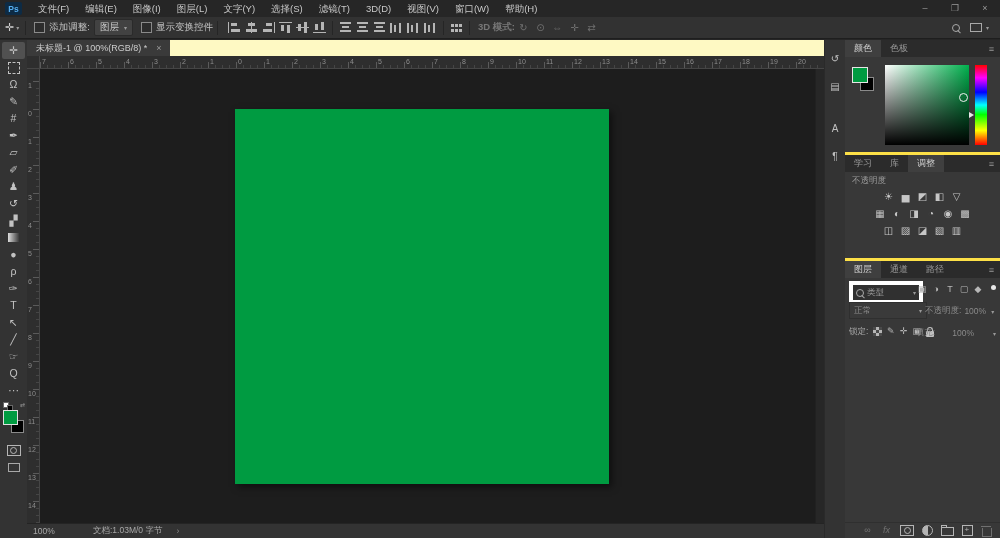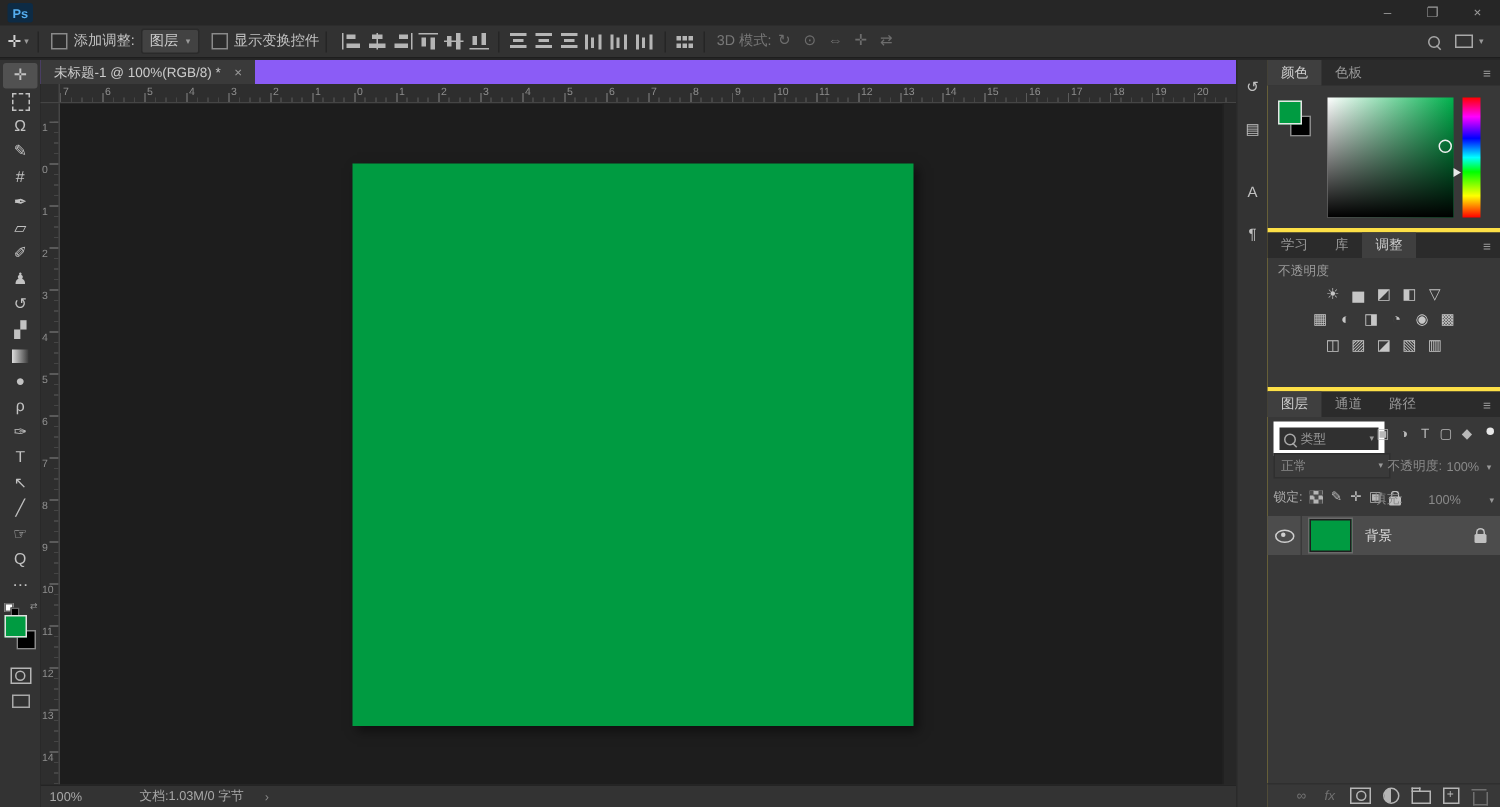--- a/index.html
+++ b/index.html
@@ -76,21 +76,21 @@
   .tglyph{font-size:10.5px;color:#c2c2c2;line-height:1;}
   #swatches{position:relative;width:27px;height:40px;flex:none;margin-top:2px;}
   #mini-fg{position:absolute;left:3px;top:1px;width:4px;height:4px;background:#fff;border:1px solid #666;}
   #mini-bg{position:absolute;left:7px;top:4px;width:4px;height:4px;background:#000;border:1px solid #666;}
   #tool-swap{position:absolute;right:2px;top:0;font-size:6px;color:#999;}
   #tool-fg{position:absolute;left:3px;top:9px;width:13px;height:13px;border:1px solid #e0e0e0;z-index:2;}
   #tool-bg{position:absolute;left:11px;top:19px;width:11px;height:11px;border:1px solid #8a8a8a;}
   .toolbtn{width:23px;height:15px;display:flex;align-items:center;justify-content:center;flex:none;margin-top:2px;}
   
   .editor{position:absolute;top:40px;left:27px;width:797px;bottom:0;background:#1d1d1d;}
-  .tabbar{position:absolute;top:0;left:0;right:0;height:16px;background:#8b5cf6;display:flex;}
+  .tabbar{position:absolute;top:0;left:0;right:0;height:16px;background:#fef9c3;display:flex;}
   .doctab{background:#3a3a3a;display:flex;align-items:center;padding:0 9px;font-size:9px;color:#ccc;}
   .tab-close{margin-left:9px;color:#999;font-size:9px;}
   .ruler-corner{position:absolute;top:16px;left:0;width:13px;height:13px;background:#2e2e2e;border-right:1px solid #454545;border-bottom:1px solid #454545;box-sizing:border-box;}
   #hruler{position:absolute;top:16px;left:13px;right:0;height:13px;background:#2e2e2e;border-bottom:1px solid #454545;overflow:hidden;box-sizing:border-box;
     background-image:repeating-linear-gradient(to right,#5a5a5a 0 1px,transparent 1px 28px),repeating-linear-gradient(to right,#454545 0 1px,transparent 1px 7px);
     background-size:100% 6px,100% 3px;background-position:0 100%,0 100%;background-repeat:no-repeat;}
   #vruler{position:absolute;top:29px;left:0;width:13px;bottom:14px;background:#2e2e2e;border-right:1px solid #454545;overflow:hidden;box-sizing:border-box;
     background-image:repeating-linear-gradient(to bottom,#5a5a5a 0 1px,transparent 1px 28px),repeating-linear-gradient(to bottom,#454545 0 1px,transparent 1px 7px);
     background-size:6px 100%,3px 100%;background-position:100% 12px,100% 12px;background-repeat:no-repeat;}
   .rnum{position:absolute;font-size:7px;color:#8e8e8e;line-height:7px;top:2px;left:1px;}
@@ -158,20 +158,33 @@
   .lb-btn.dim{opacity:.45;}
   .lb-g{font-size:9px;color:#b5b5b5;font-style:italic;line-height:1;}
 </style>
 </head>
 <body>
 
 <div id="app">
 
   <div class="menubar">
     <div id="pslogo">Ps</div>
+    <div id="menus" style="display:flex;">
+        <div class="menu-item">文件(F)</div>
+        <div class="menu-item">编辑(E)</div>
+        <div class="menu-item">图像(I)</div>
+        <div class="menu-item">图层(L)</div>
+        <div class="menu-item">文字(Y)</div>
+        <div class="menu-item">选择(S)</div>
+        <div class="menu-item">滤镜(T)</div>
+        <div class="menu-item">3D(D)</div>
+        <div class="menu-item">视图(V)</div>
+        <div class="menu-item">窗口(W)</div>
+        <div class="menu-item">帮助(H)</div>
+      </div>
     <div id="winctl">
         <div class="winbtn">–</div>
         <div class="winbtn">❐</div>
         <div class="winbtn">×</div>
       </div>
   </div>
 
   <div class="optionsbar">
     <div class="toolpreset">
       <span>✛</span>
@@ -224,21 +237,21 @@
         </div>
         <div class="opt-btn">
           <div class="oi oi-dist-right"></div>
         </div>
         <div class="opt-sep"></div>
         <div class="opt-btn">
           <div class="oi oi-grid"></div>
         </div>
       </div>
     <div class="opt-sep"></div>
-    <span class="opt-label dim" style="margin-left:4px;">3D 模式:</span>
+    <span class="opt-label dim" style="margin-left:4px;font-weight:bold;">3D 模式:</span>
     <div id="mode-icons">
         <div class="opt-btn dim">↻</div>
         <div class="opt-btn dim">⊙</div>
         <div class="opt-btn dim">⇔</div>
         <div class="opt-btn dim">✛</div>
         <div class="opt-btn dim">⇄</div>
       </div>
     <div id="opt-right">
       <div>
           <div class="sh-search"></div>
@@ -506,32 +519,20 @@
               <div class="lock-btn">
                 <div class="sh-lock"></div>
               </div>
             </span>
         </div>
         <div id="lfill">
           <span class="dim-label">填充:</span>
           <span class="dim-label">100%</span>
           <span class="mini-chevron">▾</span>
         </div>
-        <div id="layerlist">
-            <div class="layer-row sel">
-              <div class="eye-cell">
-                <div class="sh-eye"></div>
-              </div>
-              <div class="layer-thumb" style="background: rgb(0, 155, 65);"></div>
-              <div class="layer-name">背景</div>
-              <div class="layer-lock">
-                <div class="sh-lock"></div>
-              </div>
-            </div>
-          </div>
         <div id="lbottom">
             <div class="lb-btn dim">
               <div class="lb-g">∞</div>
             </div>
             <div class="lb-btn dim">
               <div class="lb-g">fx</div>
             </div>
             <div class="lb-btn">
               <div class="sh-mask"></div>
             </div>

